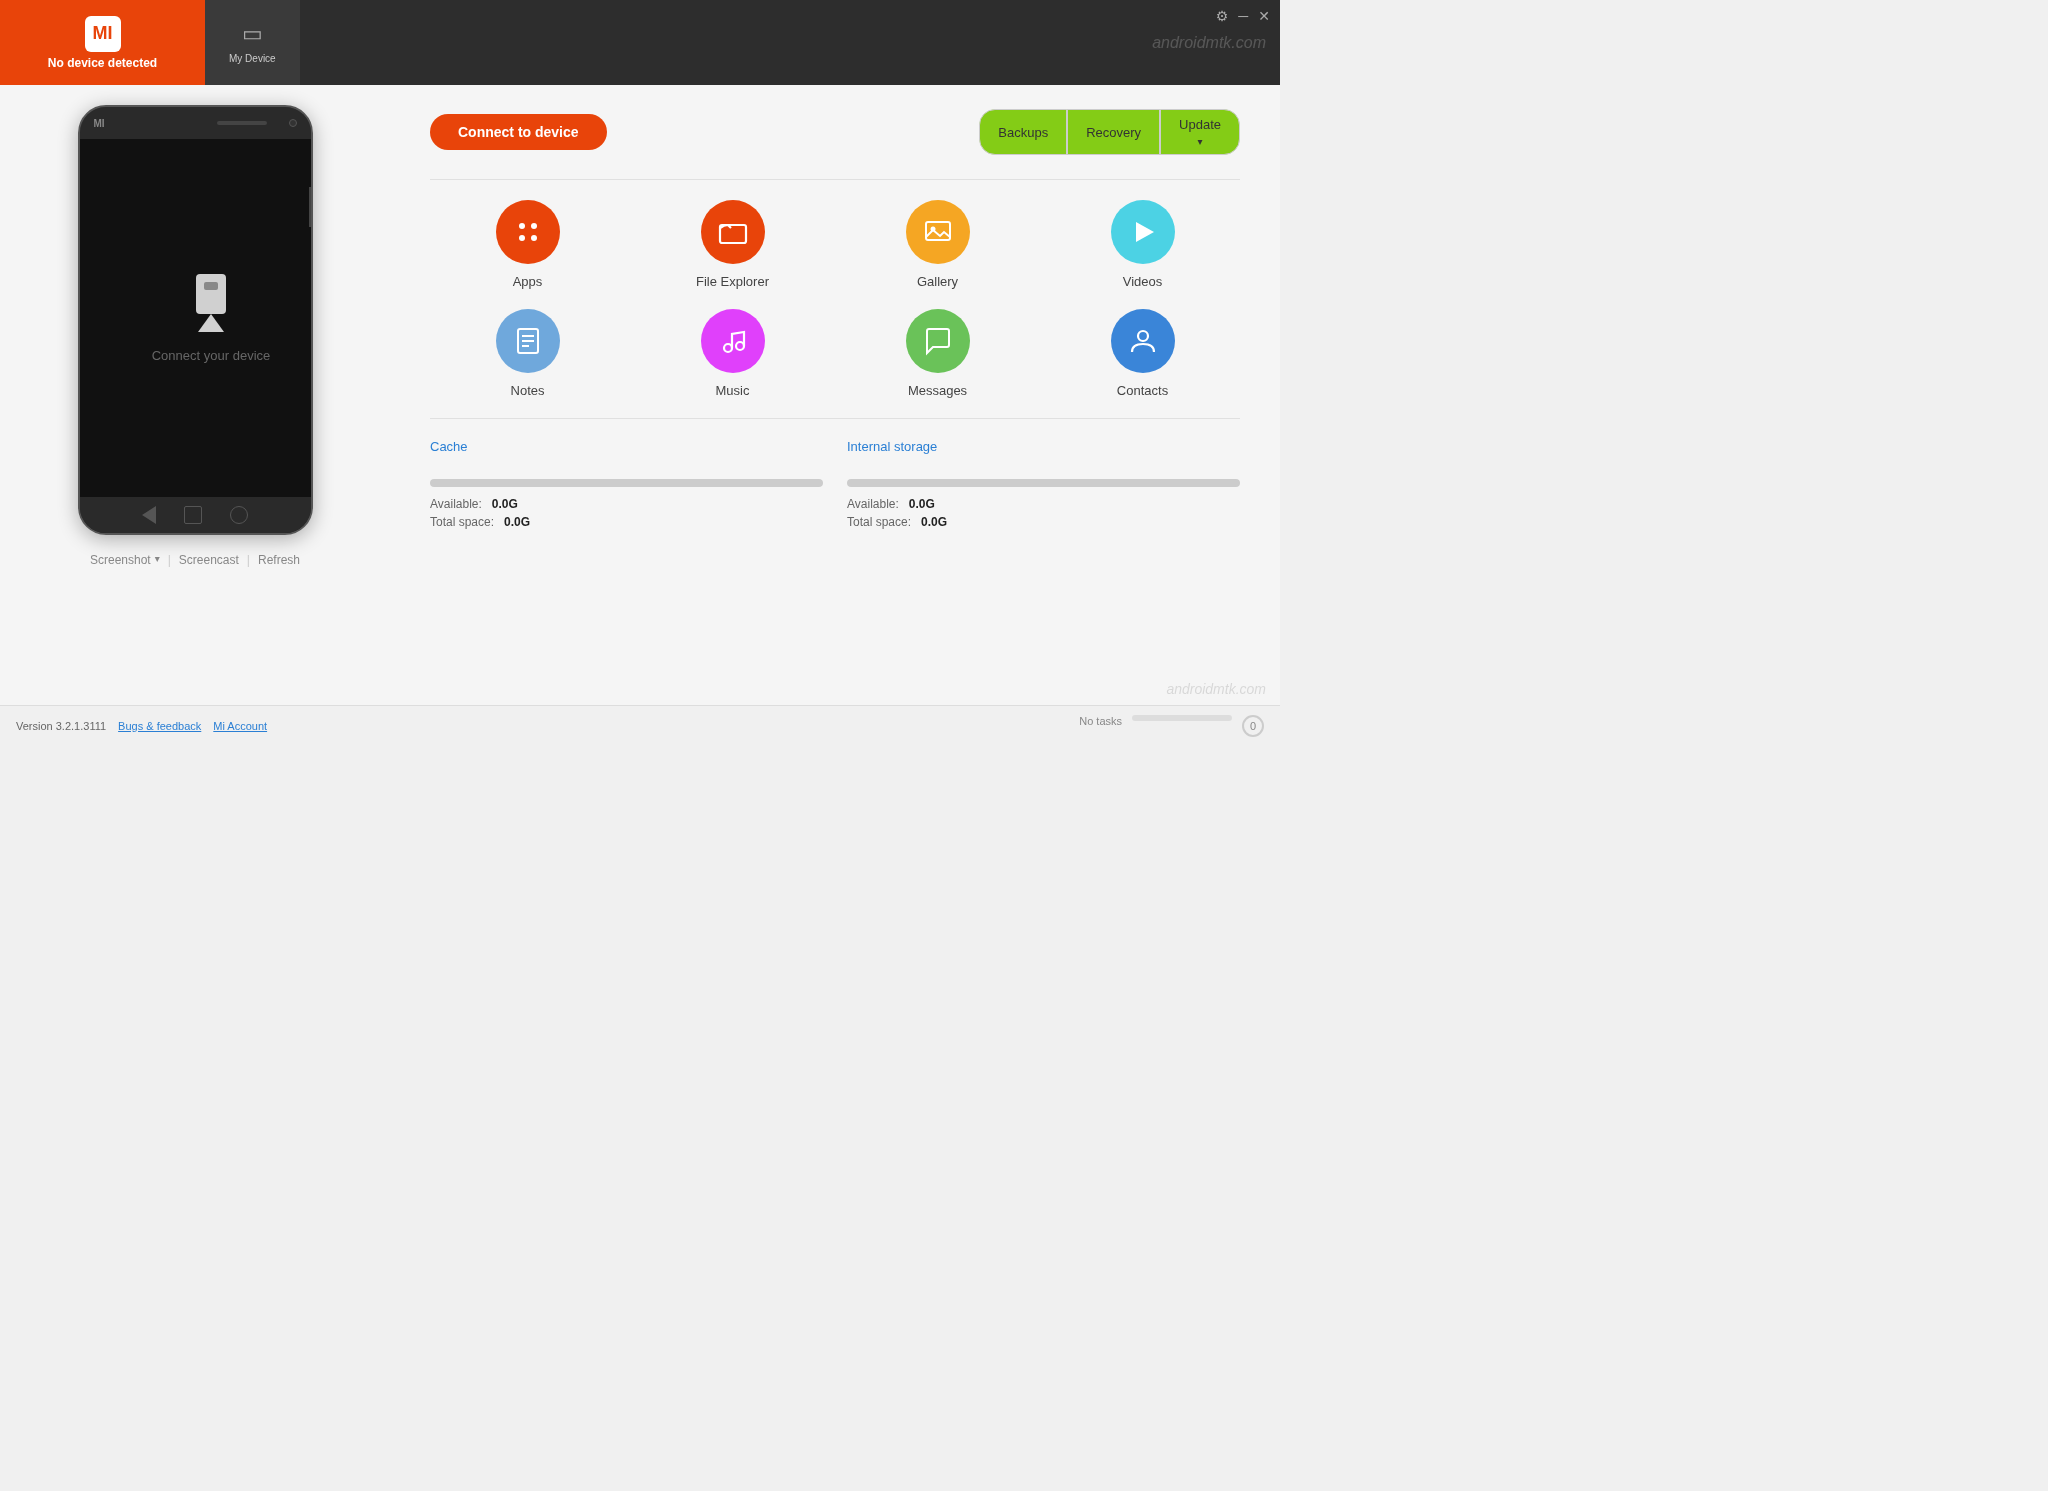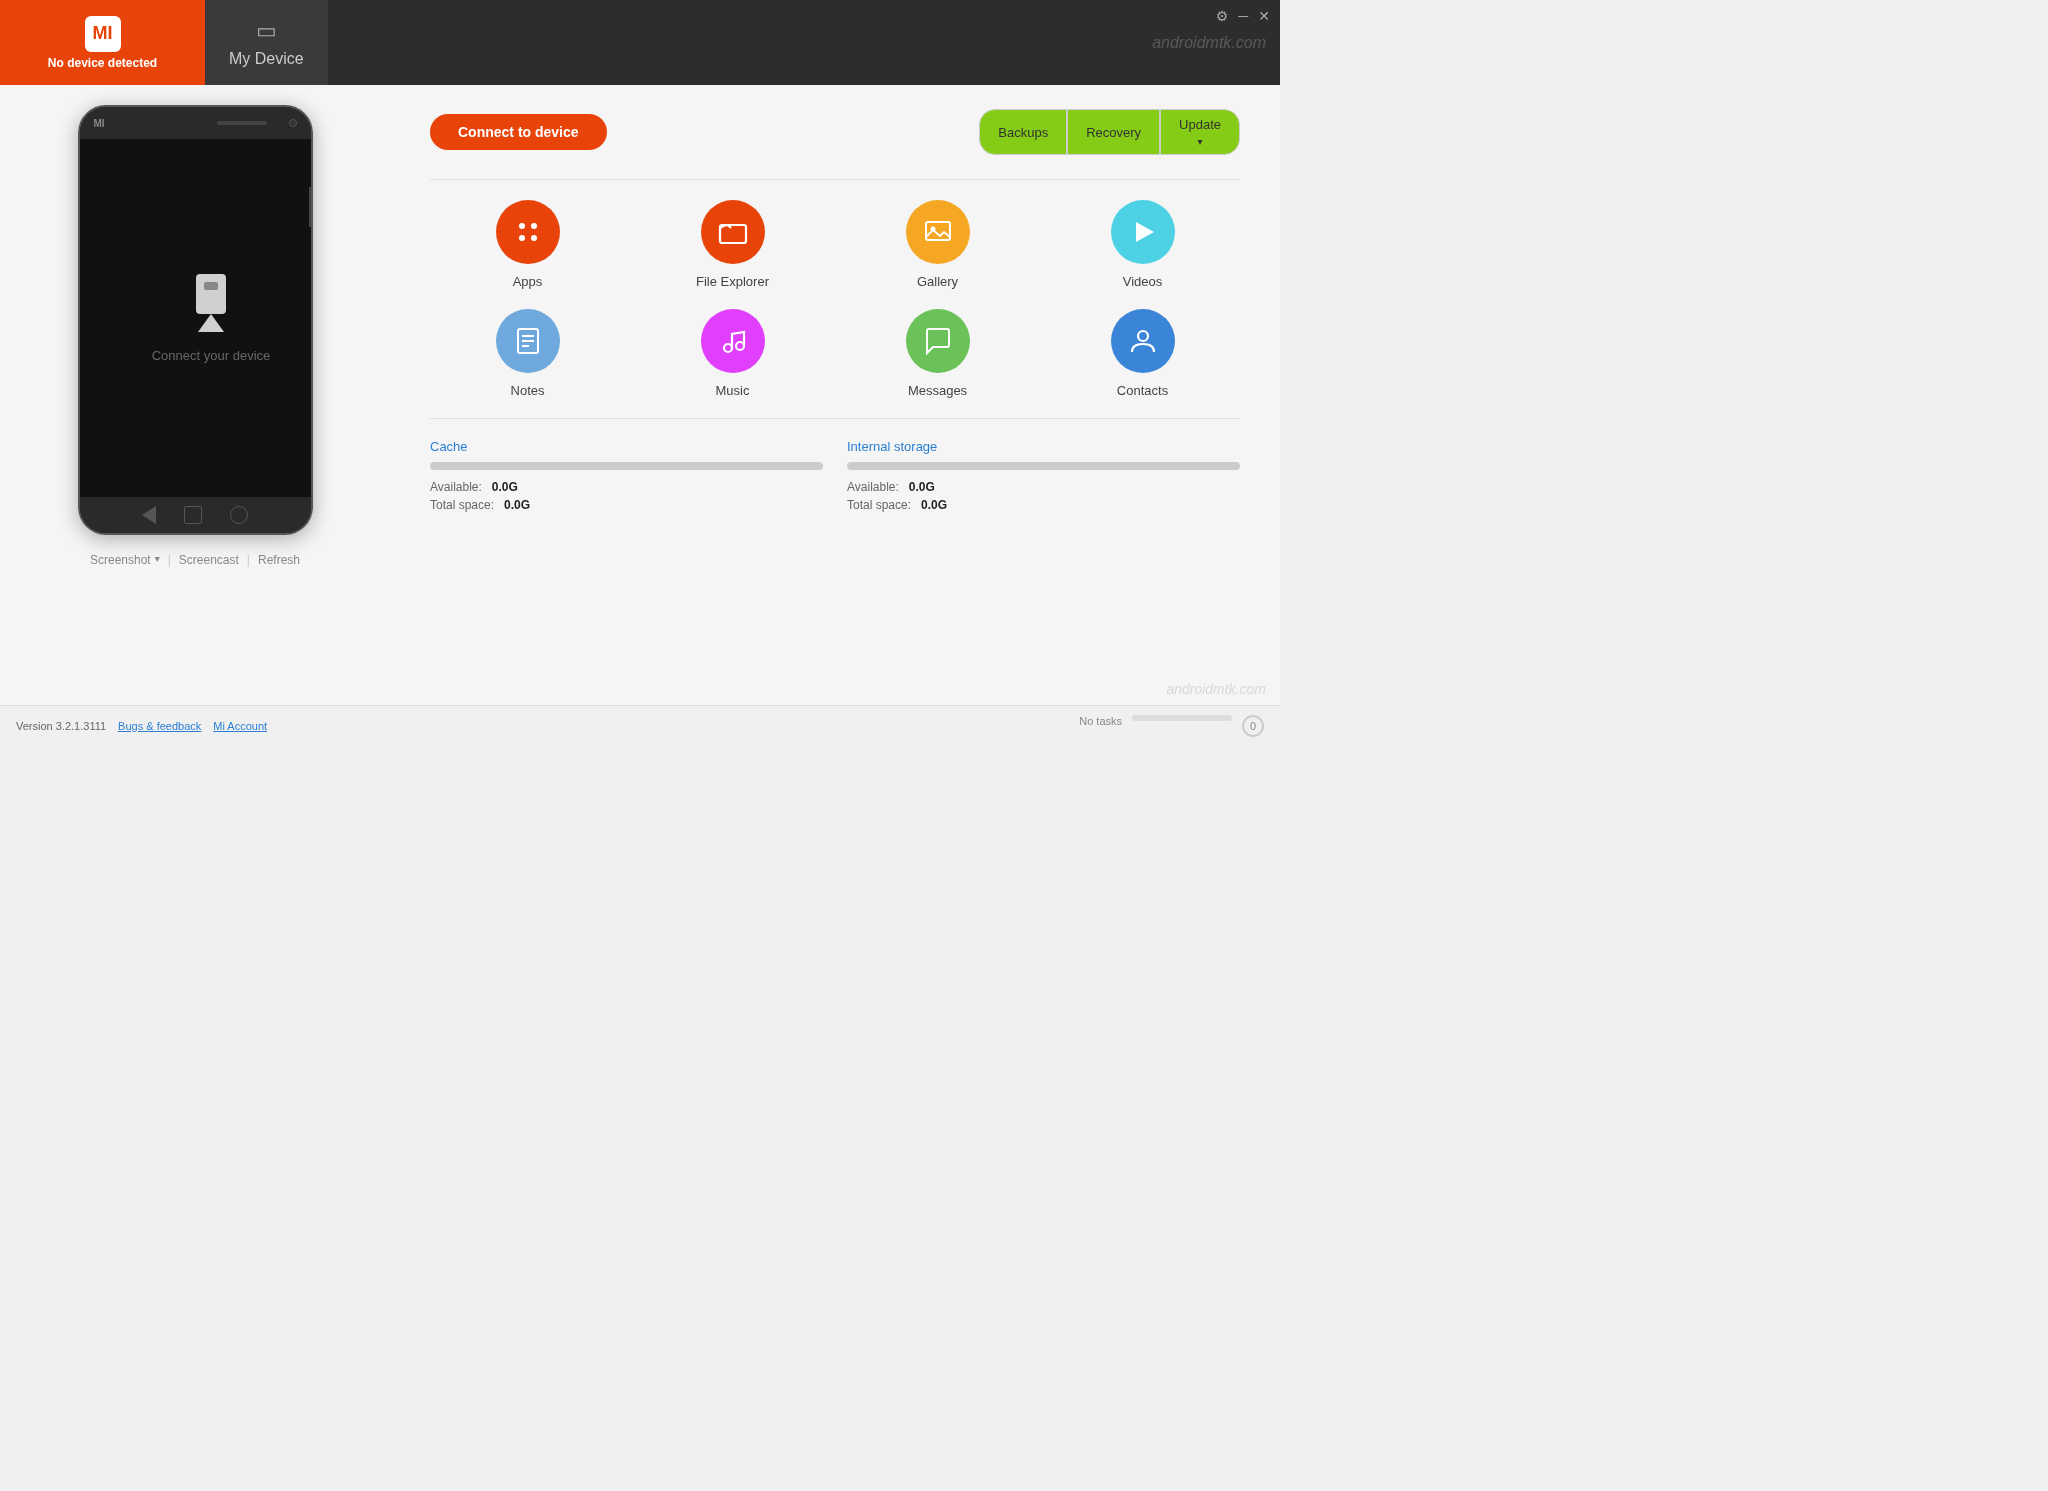--- a/index.html
+++ b/index.html
@@ -50,21 +50,21 @@
       padding: 0 24px;
       cursor: pointer;
       background: #3a3a3a;
     }
     .header-tab .tab-icon {
       color: #aaa;
       font-size: 22px;
     }
     .header-tab .tab-label {
       color: #ccc;
-      font-size: 16px;
+      font-size: 10px;
     }
     .header-watermark {
       position: absolute;
       right: 14px;
       top: 50%;
       transform: translateY(-50%);
       color: rgba(255,255,255,0.2);
       font-size: 16px;
       font-style: italic;
     }
@@ -291,21 +291,21 @@
     .storage-section {
       display: grid;
       grid-template-columns: 1fr 1fr;
       gap: 24px;
       margin-top: 10px;
     }
     .storage-block {}
     .storage-title {
       color: #2a7fd4;
       font-size: 13px;
-      margin-bottom: 8px;
+      margin-bottom: 25px;
       font-weight: 500;
     }
     .storage-bar-bg {
       height: 8px;
       background: #e0e0e0;
       border-radius: 4px;
       margin-bottom: 10px;
       overflow: hidden;
     }
     .storage-bar-fill {

